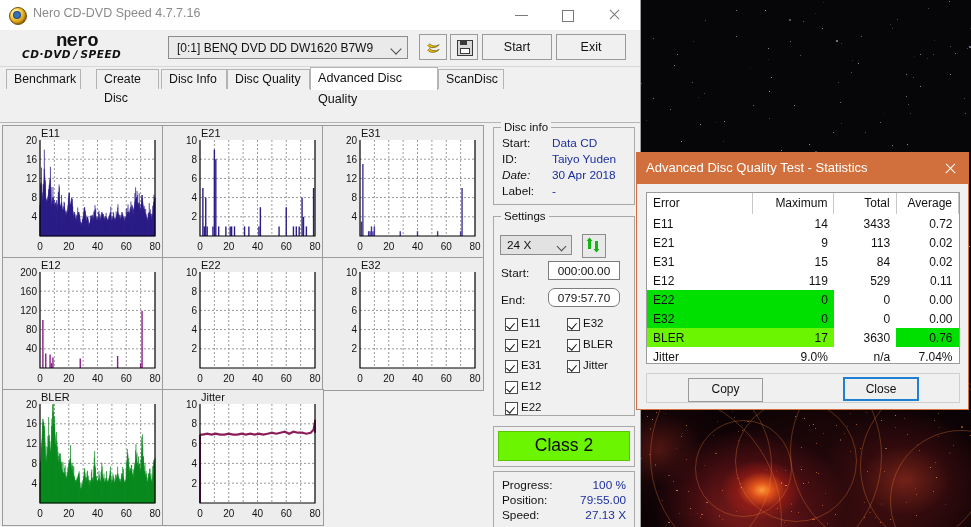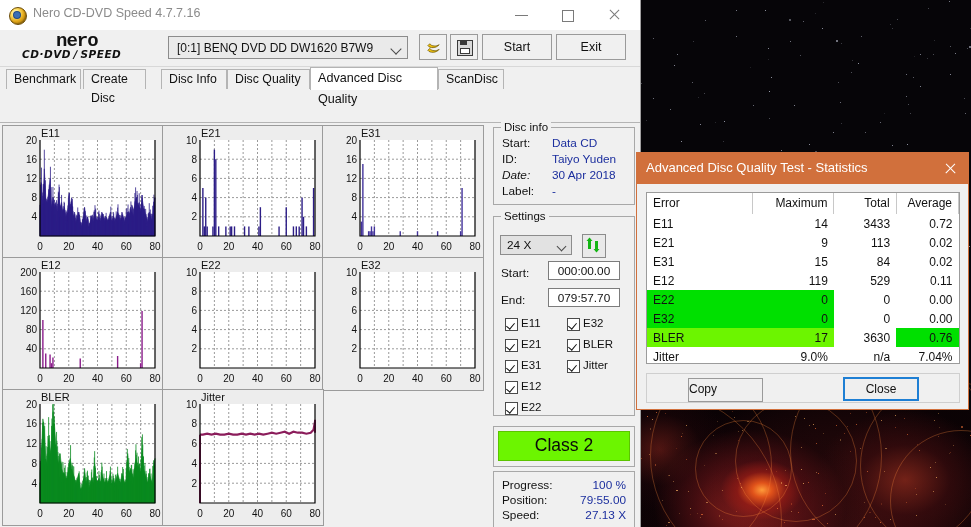--- a/index.html
+++ b/index.html
@@ -115,21 +115,21 @@
   th.l{text-align:left;border-right:1px solid #c8c8c8;}
   th.last{border-right:1px solid #c8c8c8;}
   td{padding:1px 6px 1px 6px;text-align:right;height:17px;}
   td.l{text-align:left;}
   tr.hl-full td.l, tr.hl-full td.mx{background:#00e000;}
   tr.hl-bler td.l, tr.hl-bler td.mx{background:#6cf500;}
   tr.hl-bler td.av{background:#00e000;}
   #stats-foot{position:absolute;left:9px;top:220px;width:314px;height:30px;border:1px solid #cfcfcf;
      background:#f0f0f0;box-sizing:border-box;}
   #btn-copy{position:absolute;left:41px;top:4px;width:73px;height:22px;background:#efefef;border:1px solid #9a9a9a;
-     font-size:12px;color:#111;line-height:21px;}
+     font-size:12px;color:#111;text-align:center;line-height:21px;}
   #btn-sclose{position:absolute;left:196px;top:3px;width:76px;height:24px;background:#efefef;border:2px solid #1e7fd4;
      font-size:12px;color:#111;text-align:center;line-height:20px;box-sizing:border-box;}
 </style>
 </head>
 <body>
 
 <div id="desktop">
   <div class="sky">
     <div class="stars" id="stars">
         <span class="star" style="left: 272.4px; top: 347.2px; width: 1px; height: 1px; opacity: 0.49;"></span>
@@ -511,21 +511,21 @@
     </div>
     <div class="tbtn" id="btn-save">
       <span class="ico-floppy"></span>
     </div>
     <div class="tbtn" id="btn-start">Start</div>
     <div class="tbtn" id="btn-exit">Exit</div>
   </div>
 
   <div id="tabs">
     <div class="tab" style="left:6px;width:75px;">Benchmark</div>
-    <div class="tab" style="left:83px;width:63px;">Create Disc</div>
+    <div class="tab" style="left:96px;width:63px;">Create Disc</div>
     <div class="tab" style="left:161px;width:66px;">Disc Info</div>
     <div class="tab" style="left:227px;width:83px;">Disc Quality</div>
     <div class="tab active" style="left:310px;width:128px;">Advanced Disc Quality</div>
     <div class="tab" style="left:438px;width:66px;">ScanDisc</div>
   </div>
 
   <div id="content">
 
     <div id="charts">
         <div class="chartbox" style="left: 2px; top: 2px; width: 160px; height: 132px;">
@@ -1494,21 +1494,21 @@
       </div>
 
       <div class="di-row" style="left:7px;top:49px;">
         <span class="di-k">Start:</span>
       </div>
       <div class="fld" style="left:54px;top:44px;width:72px;">000:00.00</div>
 
       <div class="di-row" style="left:7px;top:76px;">
         <span class="di-k">End:</span>
       </div>
-      <div class="fld" style="left:54px;top:71px;width:72px;">079:57.70</div>
+      <div class="fld" style="left:54px;top:71px;width:72px;border-radius:7px;">079:57.70</div>
 
       <div class="cb" style="left:11px;top:100px;">
         <span class="box"></span>
         <span class="lab">E11</span>
       </div>
       <div class="cb" style="left:11px;top:121px;">
         <span class="box"></span>
         <span class="lab">E21</span>
       </div>
       <div class="cb" style="left:11px;top:142px;">

